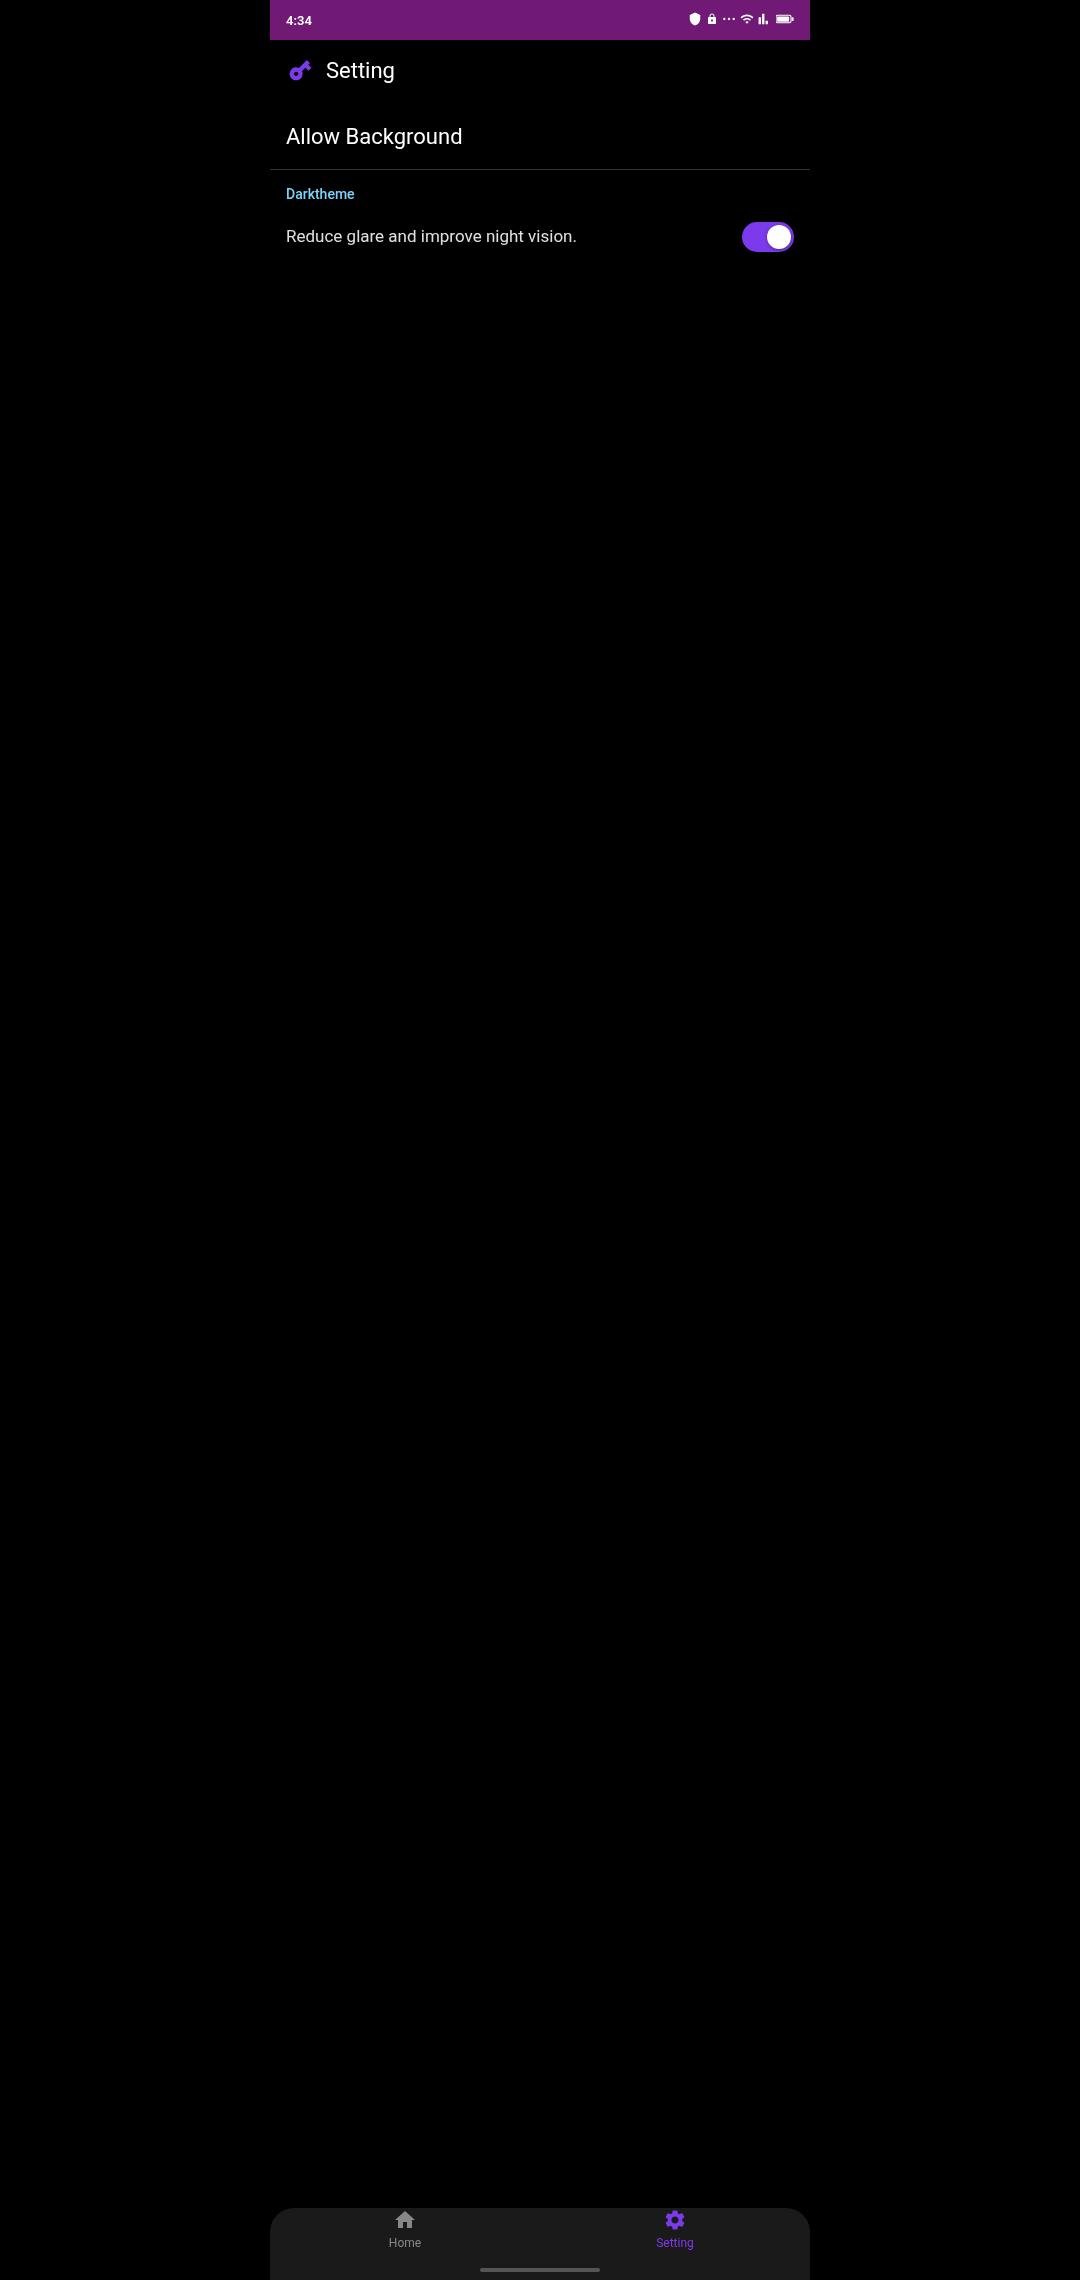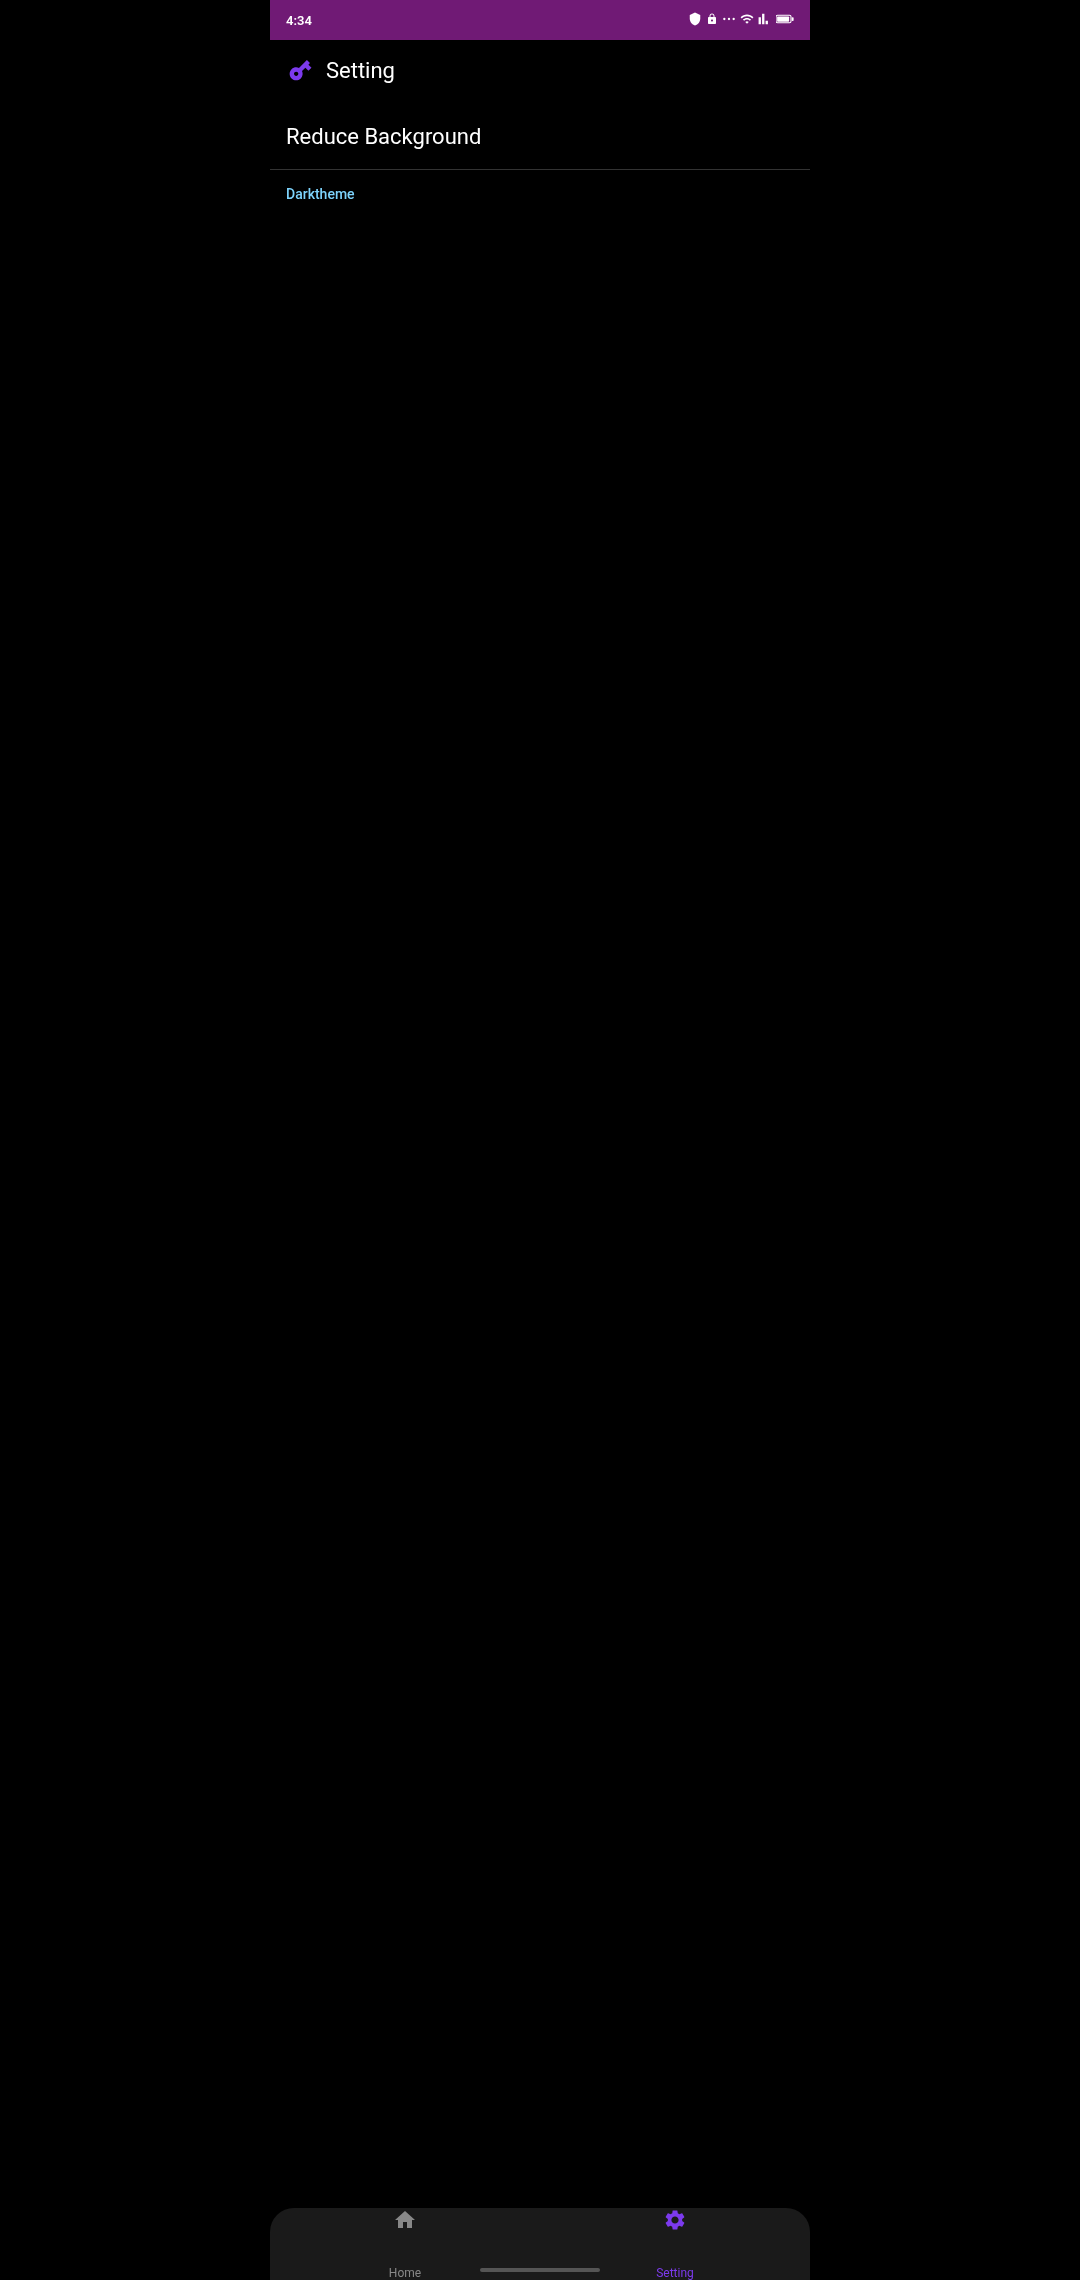--- a/index.html
+++ b/index.html
@@ -158,21 +158,21 @@
       display: flex;
       height: 72px;
       overflow: hidden;
     }
 
     .nav-item {
       flex: 1;
       display: flex;
       flex-direction: column;
       align-items: center;
-      justify-content: space-between;
+      justify-content: flex-start;
       cursor: pointer;
       color: #888;
     }
 
     .nav-item.active {
       color: #7c3aed;
     }
 
     .nav-item-label {
       font-size: 12px;
@@ -254,26 +254,35 @@
     <svg class="key-icon-svg" width="26" height="26" viewBox="0 0 24 24" fill="#7c3aed">
       <path d="M12.65 10C11.83 7.67 9.61 6 7 6c-3.31 0-6 2.69-6 6s2.69 6 6 6c2.61 0 4.83-1.67 5.65-4H17v4h4v-4h2v-4H12.65zM7 14c-1.1 0-2-.9-2-2s.9-2 2-2 2 .9 2 2-.9 2-2 2z"></path>
     </svg>
   </div>
   <span class="app-bar-title">Setting</span>
 </div>
 
 <div class="main-content">
 
   <div class="section-allow-bg">
-    <span class="section-allow-bg-title">Reduce Background</span>
+    <span class="section-allow-bg-title">Allow Background</span>
   </div>
 
   <div class="darktheme-section">
     <div class="darktheme-label">Darktheme</div>
 
+    <div class="darktheme-row">
+      <span class="darktheme-description">Reduce glare and improve night vision.</span>
+
+      <div class="toggle-container">
+        <div class="toggle-track">
+          <div class="toggle-thumb"></div>
+        </div>
+      </div>
+    </div>
   </div>
 
 </div>
 
 <div class="bottom-nav">
   <div class="nav-item">
     <span class="nav-icon">
       <svg width="24" height="24" viewBox="0 0 24 24" fill="#888">
         <path d="M10 20v-6h4v6h5v-8h3L12 3 2 12h3v8z"></path>
       </svg>

